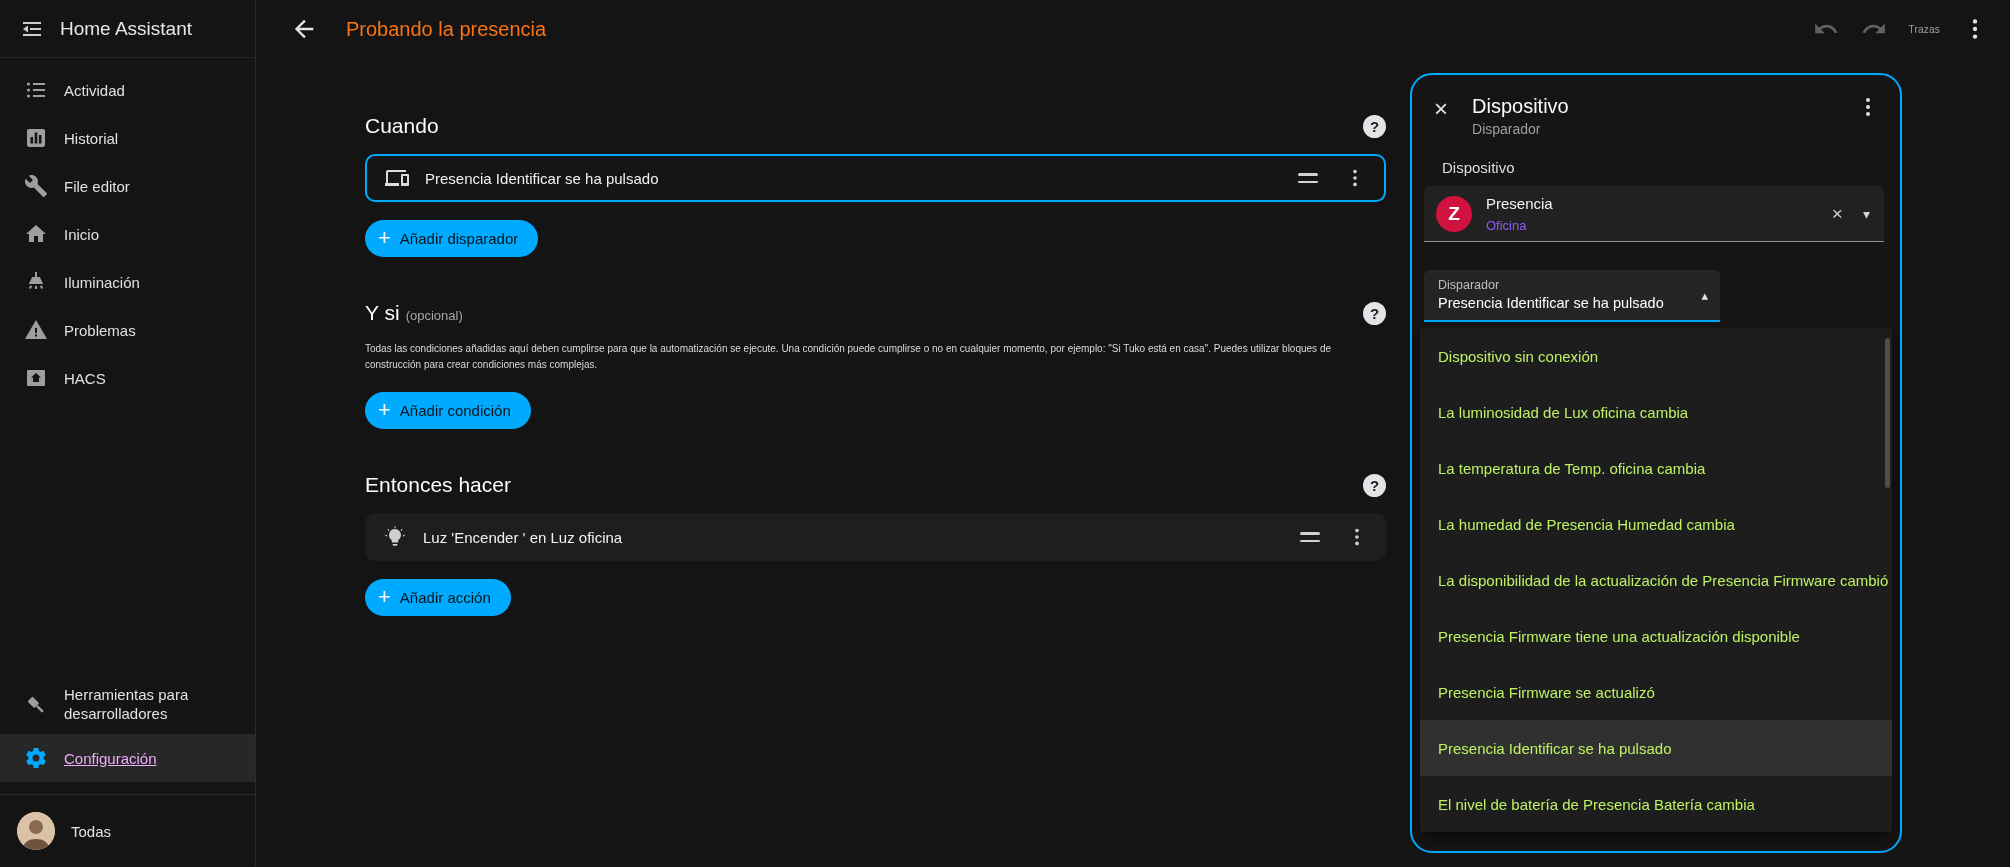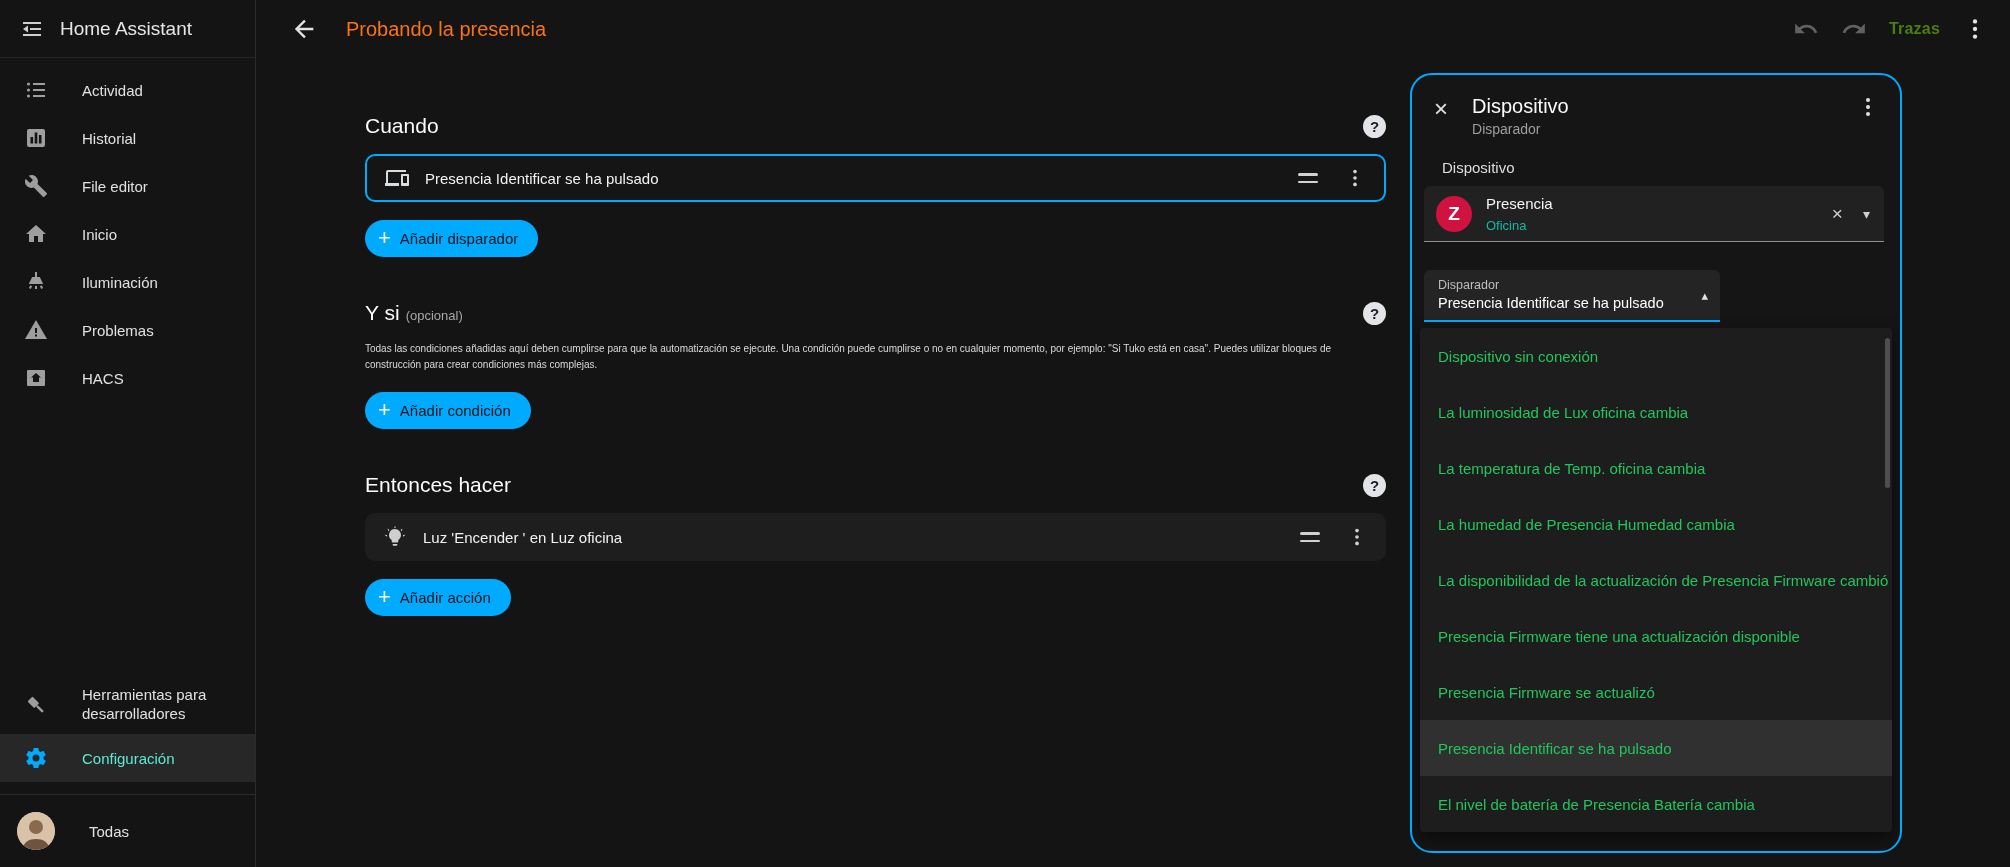--- a/index.html
+++ b/index.html
@@ -11,42 +11,42 @@
   }
   svg { display:block; }
 
   
   .sidebar { position:absolute; left:0; top:0; width:256px; height:867px;
     background:#141414; border-right:1px solid #2b2b2b; }
   .sb-header { height:58px; display:flex; align-items:center; gap:16px;
     padding-left:20px; border-bottom:1px solid #262626; }
   .sb-title { font-size:19px; color:#e6e6e6; }
   .nav { padding-top:8px; }
-  .nav-item { height:48px; display:flex; align-items:center; gap:34px;
+  .nav-item { height:48px; display:flex; align-items:center; gap:16px;
     padding-left:24px; font-size:15px; color:#e1e1e1; cursor:pointer; }
   .nav-item .nicon { width:24px; height:24px; color:#9e9e9e; flex:0 0 24px; }
-  .nav-item.active { background:#272727; color:#5eead4; }
+  .nav-item.active { background:#272727; color:#f0abfc;text-decoration:underline; }
   .nav-item.active .nicon { color:#00aaff; }
   .sb-bottom { position:absolute; bottom:12px; left:0; right:0; }
   .nav-item.two-line { height:58px; line-height:1.25; }
   .nav-item.two-line .lbl { width:130px; }
   .sb-divider { height:1px; background:#2b2b2b; margin:12px 0; }
   .avatar { width:38px; height:38px; border-radius:50%; overflow:hidden; flex:0 0 38px;
     margin-left:-7px; background:#d9c2a7; }
 
   
   .appbar { position:absolute; left:256px; top:0; right:0; height:58px;
     display:flex; align-items:center; padding:0 22px 0 34px; }
   .back-btn { width:28px; height:28px; color:#e3e3e3; cursor:pointer; }
   .appbar-title { font-size:20px; color:#f97316; margin-left:28px; font-weight:400; }
   .appbar-right { margin-left:auto; display:flex; align-items:center; gap:22px; }
   .iconbtn { width:26px; height:26px; cursor:pointer; }
   .dim { color:#616161; }
   .bright { color:#e3e3e3; }
-  .trazas { color:#4d7c0f; font-size:16px; font-weight:700; letter-spacing:.2px; cursor:pointer; }
+  .trazas { color:#a3a3a3; font-size:10px; font-weight:400; letter-spacing:.2px; cursor:pointer; }
 
   
   .main { position:absolute; left:365px; top:58px; width:1021px; }
   .sec-head { display:flex; align-items:center; justify-content:space-between; }
   .sec-title { font-size:21px; color:#fbfbfb; font-weight:400; }
   .optional { font-size:13px; color:#a8a8a8; margin-left:6px; }
   .help { width:23px; height:23px; border-radius:50%; background:#e2e4e7; color:#1b1d1f;
     font-size:15px; font-weight:700; display:flex; align-items:center; justify-content:center;
     cursor:pointer; }
   .row-card { height:48px; border-radius:10px; display:flex; align-items:center;
@@ -77,34 +77,34 @@
   .panel-kebab { margin-left:auto; width:24px; height:24px; color:#e0e0e0; cursor:pointer; }
   .dev-label { margin:22px 0 10px 30px; font-size:15px; color:#dedede; }
   .device-field { margin:0 16px 0 12px; height:56px; background:#212121;
     border-radius:6px 6px 0 0; border-bottom:1px solid #8f8f8f;
     display:flex; align-items:center; padding:0 14px 0 12px; cursor:pointer; }
   .dev-avatar { width:36px; height:36px; border-radius:50%; background:#d0123f;
     color:#fff; font-weight:700; font-size:19px; display:flex; align-items:center;
     justify-content:center; flex:0 0 36px; }
   .dev-texts { margin-left:14px; }
   .dev-name { font-size:15px; color:#f5f5f5; }
-  .dev-area { font-size:13px; color:#14b8a6; margin-top:6px; }
+  .dev-area { font-size:13px; color:#8b5cf6; margin-top:6px; }
   .dev-clear { margin-left:auto; font-size:19px; color:#cfcfcf; cursor:pointer; }
   .dev-caret { margin-left:20px; font-size:14px; color:#cfcfcf; cursor:pointer; }
   .select-field { position:relative; margin:28px 0 0 12px; width:296px; background:#242424;
     border-radius:6px 6px 0 0; border-bottom:2px solid #00aaff;
     padding:8px 34px 9px 14px; cursor:pointer; }
   .select-label { font-size:12.5px; color:#bdbdbd; }
   .select-value { font-size:14.5px; color:#fff; margin-top:3px; white-space:nowrap; }
   .select-caret { position:absolute; right:12px; top:50%; transform:translateY(-45%);
     font-size:13px; color:#e0e0e0; }
   .menu { position:relative; margin:6px 8px 0 8px; background:#1d1d1d; border-radius:4px;
     box-shadow:0 6px 16px rgba(0,0,0,.55); }
   .option { height:56px; display:flex; align-items:center; padding:0 18px;
-    font-size:15px; color:#22c55e; cursor:pointer; white-space:nowrap; overflow:hidden; }
+    font-size:15px; color:#bef264; cursor:pointer; white-space:nowrap; overflow:hidden; }
   .option.selected { background:#303030; }
   .menu-scrollbar { position:absolute; right:2px; top:10px; width:5px; height:150px;
     border-radius:3px; background:#4e4e4e; cursor:pointer; }
 </style>
 </head>
 <body>
 
 <aside class="sidebar">
   <div class="sb-header">
     <span class="nicon" style="width:24px;height:24px;color:#cfcfcf;cursor:pointer">

